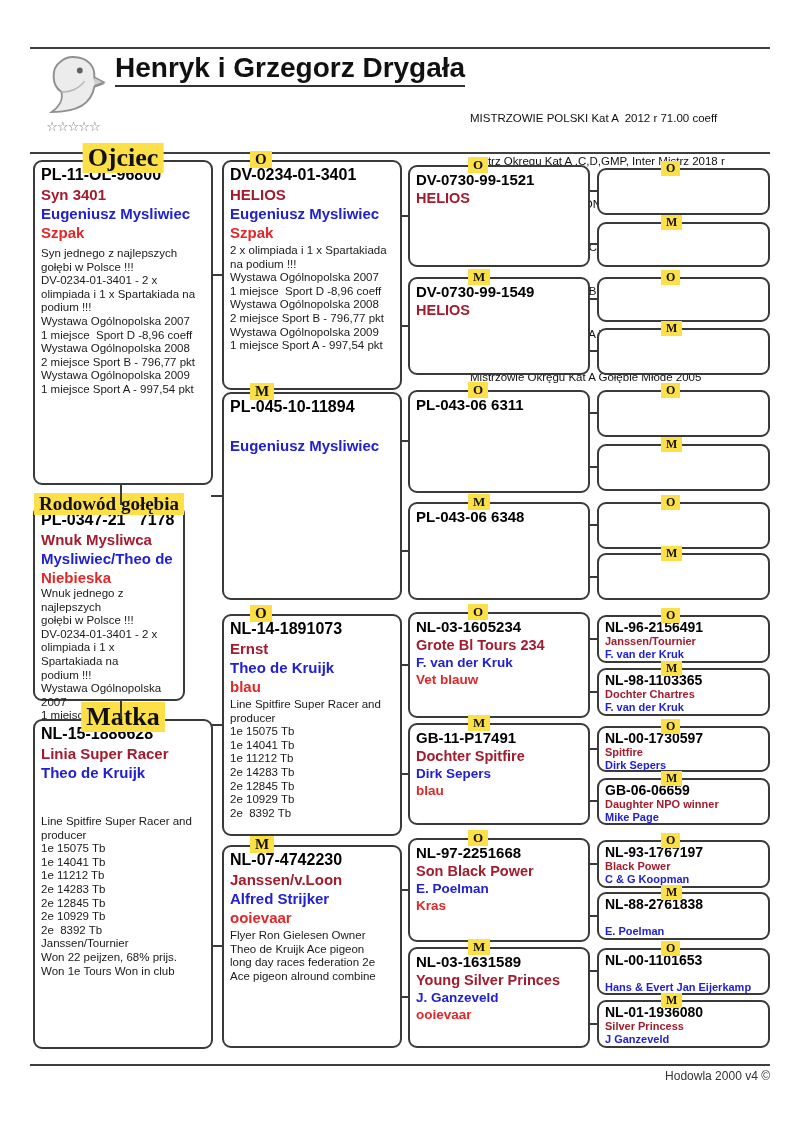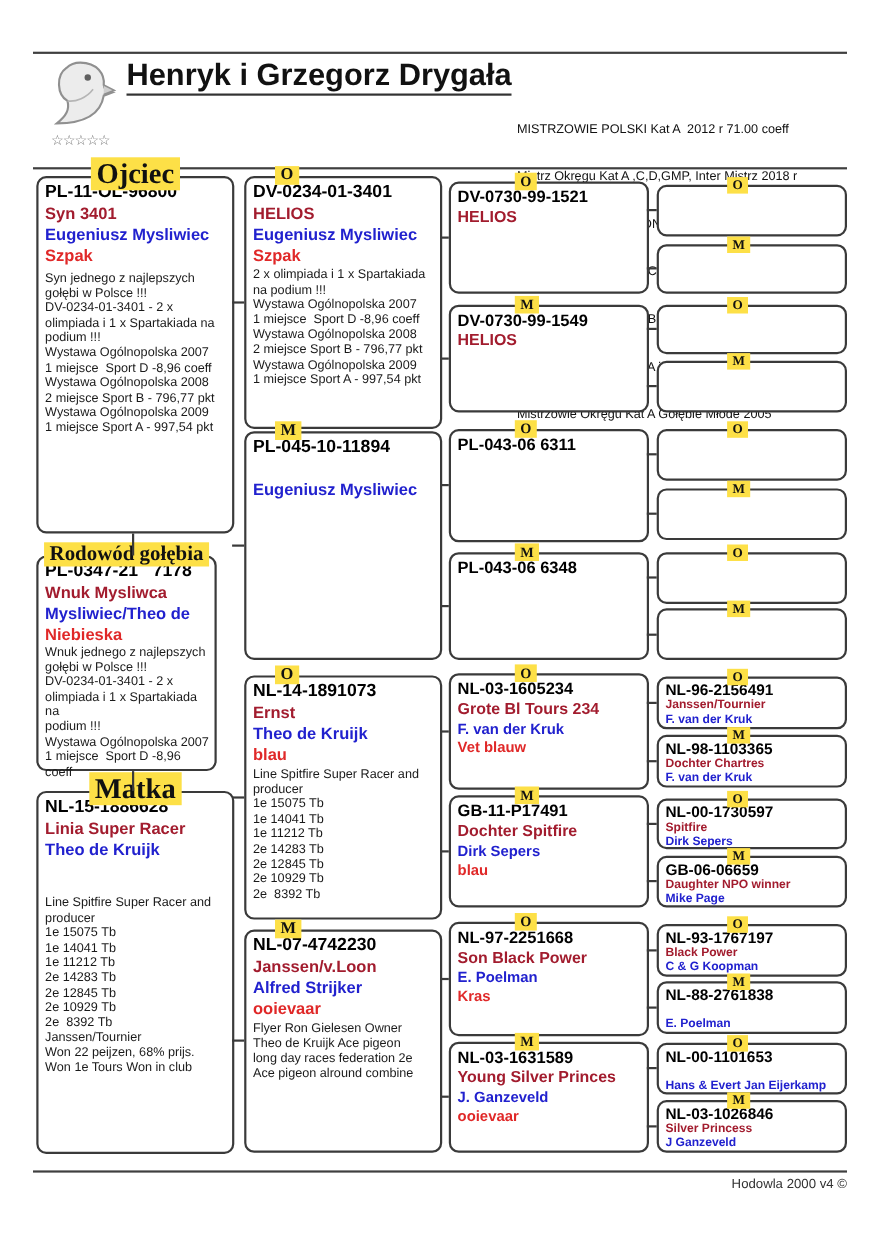--- a/index.html
+++ b/index.html
@@ -87,21 +87,21 @@
 olimpiada i 1 x Spartakiada na
 podium !!!
 Wystawa Ogólnopolska 2007
 1 miejsce  Sport D -8,96 coeff
 Wystawa Ogólnopolska 2008
 2 miejsce Sport B - 796,77 pkt
 Wystawa Ogólnopolska 2009
 1 miejsce Sport A - 997,54 pkt</div>
   </div>
 
-  <div class="pbox" style="left:33px;top:505px;width:164px;height:196px">
+  <div class="pbox" style="left:33px;top:505px;width:152px;height:196px">
     <span class="boxtag t-md">Rodowód gołębia</span>
     <div class="ring">PL-0347-21   7178</div>
     <div class="pname">Wnuk Mysliwca</div>
     <div class="owner">Mysliwiec/Theo de</div>
     <div class="pcolor">Niebieska</div>
     <div class="info" style="margin-top:0">Wnuk jednego z najlepszych
 gołębi w Polsce !!!
 DV-0234-01-3401 - 2 x
 olimpiada i 1 x Spartakiada na
 podium !!!
@@ -325,21 +325,21 @@
     <div class="owner">E. Poelman</div>
   </div>
   <div class="pbox sm" style="left:597px;top:948px;width:173px;height:47px">
     <span class="boxtag t-om4">O</span>
     <div class="ring">NL-00-1101653</div>
     <div class="pname"></div>
     <div class="owner">Hans &amp; Evert Jan Eijerkamp</div>
   </div>
   <div class="pbox sm" style="left:597px;top:1000px;width:173px;height:48px">
     <span class="boxtag t-om4">M</span>
-    <div class="ring">NL-03-1026846</div>
+    <div class="ring">NL-01-1936080</div>
     <div class="pname">Silver Princess</div>
     <div class="owner">J Ganzeveld</div>
   </div>
 
   <div class="vline" style="left:120px;top:485px;height:20px"></div>
   <div class="vline" style="left:120px;top:701px;height:18px"></div>
 
   <div class="tick" style="left:211px;top:274px;width:11px"></div>
   <div class="tick" style="left:211px;top:495px;width:11px"></div>
   <div class="tick" style="left:211px;top:724px;width:11px"></div>

